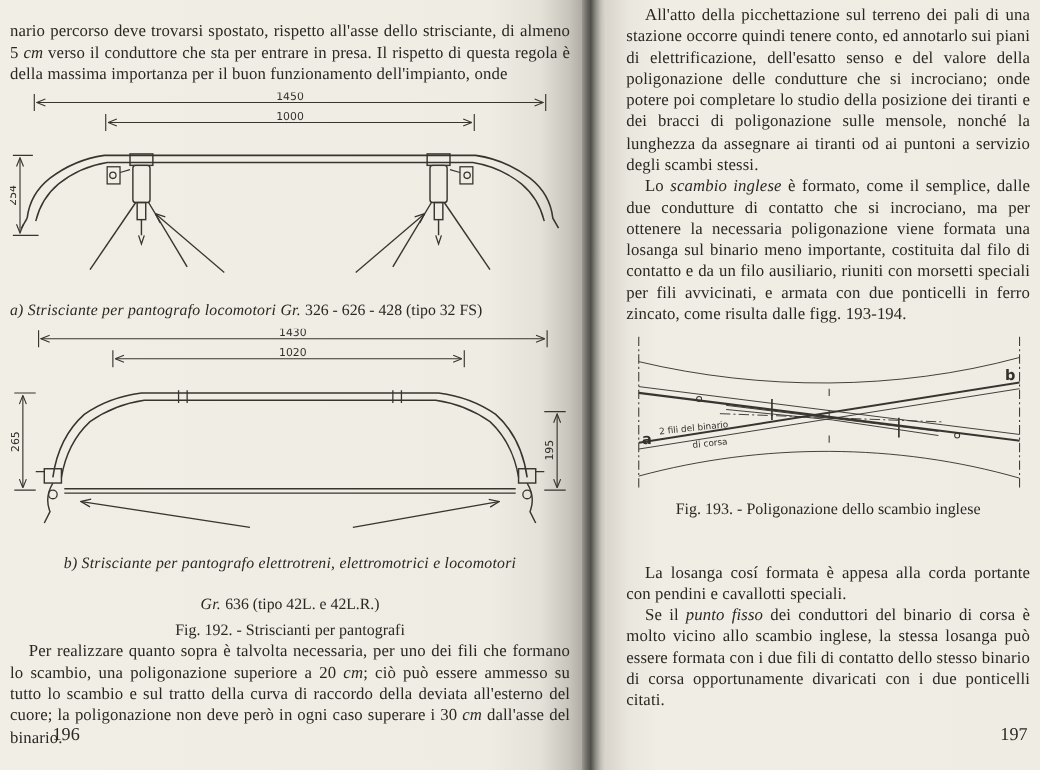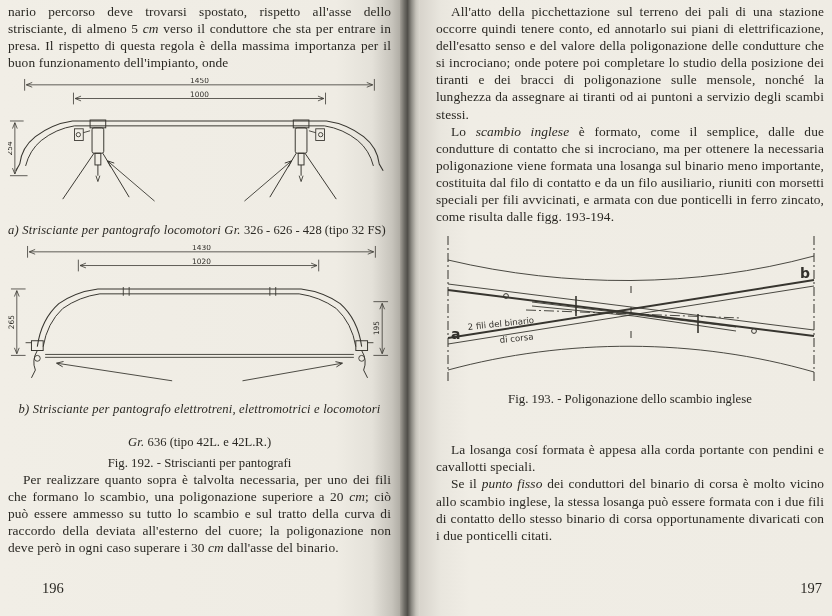--- a/index.html
+++ b/index.html
@@ -8,22 +8,22 @@
     width:832px;height:616px;
     display:flex;
     overflow:hidden;
     font-family:"Liberation Serif", serif;
     color:#2a2823;
     background:#e9e6dd;
     box-shadow:inset 0 0 46px rgba(110,105,90,.20);
   }
   .page{box-sizing:border-box;position:relative;}
   .page-left{
-    width:400px;
-    padding:3px 9px 0 8px;
+    width:465px;
+    padding:16px 9px 0 8px;
     background:linear-gradient(90deg,#f1eee6 0%,#efece4 84%,#e4e1d9 93%,#c7c4bc 98%,#b0ada5 100%);
   }
   .gutter{
     width:20px;
     background:linear-gradient(90deg,#a39f97 0%,#6e6c66 22%,#504e49 38%,#8f8d86 58%,#c6c3bb 80%,#dcd9d1 100%);
   }
   .page-right{
     flex:1;
     padding:3px 8px 0 16px;
     background:linear-gradient(90deg,#d8d4cc 0%,#e9e6de 5%,#f0ede5 12%,#efece4 100%);

